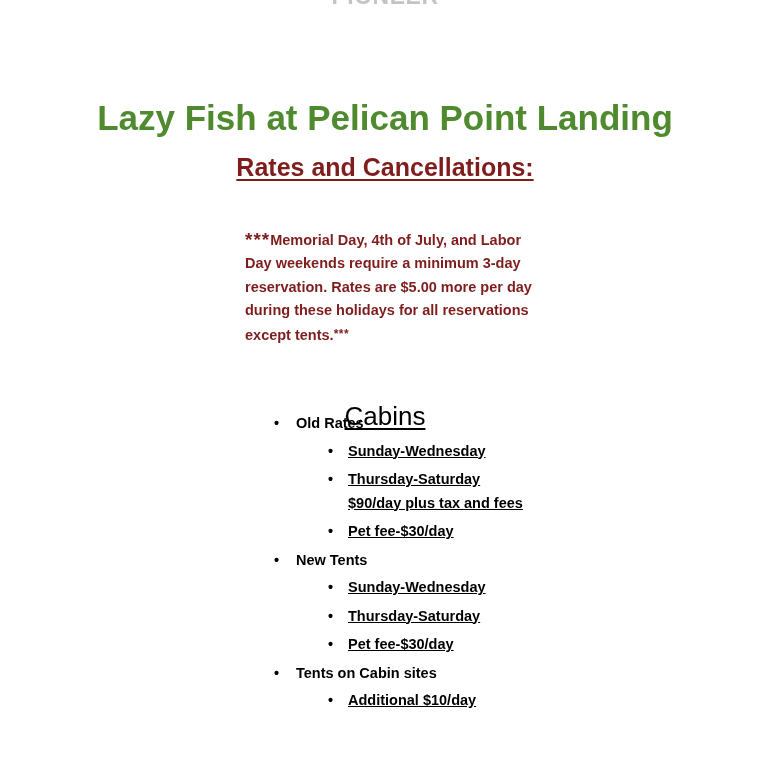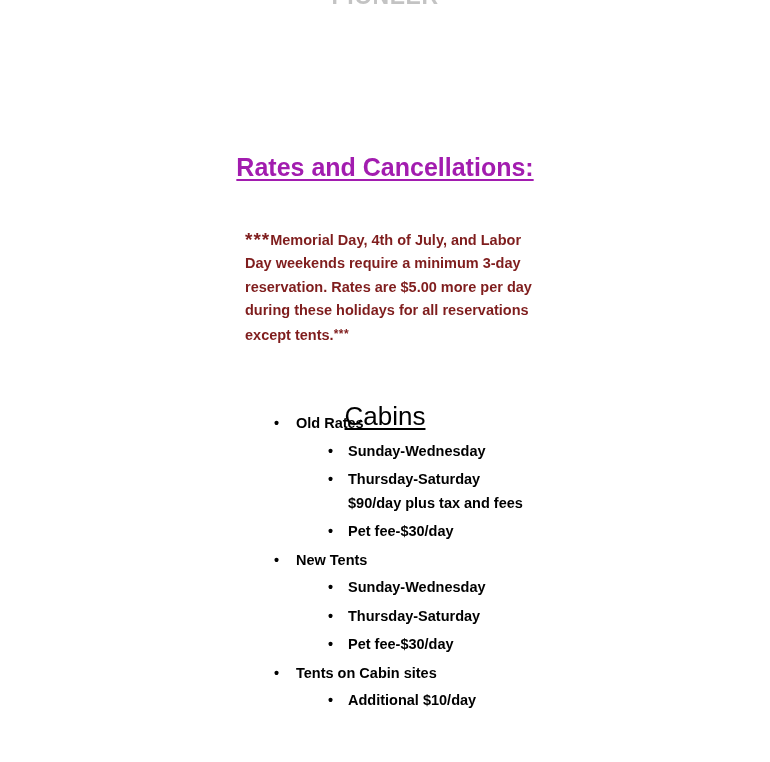--- a/index.html
+++ b/index.html
@@ -53,21 +53,21 @@
 
   .doc-subtitle {
     position: absolute;
     top: 131px;
     left: 0;
     width: 770px;
     text-align: center;
     font-size: 25px;
     line-height: 30px;
     font-weight: bold;
-    color: #a21caf;
+    color: #7f1d1d;
   }
   .doc-subtitle .u {
     text-decoration: underline;
     text-decoration-thickness: 2px;
     text-underline-offset: 3px;
   }
 
   .notice {
     position: absolute;
     top: 214px;
@@ -152,29 +152,31 @@
   ul.lvl2 > li.item2 > .bullet {
     position: absolute;
     left: 32px;
     top: 0;
     font-size: 14.5px;
     line-height: 23.5px;
     color: #000000;
   }
   .sub-line {
     display: block;
+    text-decoration: underline;
   }
 </style>
 </head>
 <body>
 
 <div class="page">
 
   <div class="clipped-top">PIONEER</div>
 
+  <h1 class="doc-title">Lazy Fish at Pelican Point Landing</h1>
 
   <h2 class="doc-subtitle">
     <span class="u">Rates and Cancellations:</span>
   </h2>
 
   <p class="notice">
     <span class="stars-lead">***</span><span>Memorial Day, 4th of July, and Labor Day weekends require a minimum 3-day reservation. Rates are $5.00 more per day during these holidays for all reservations except tents.</span><span class="stars-trail">***</span>
   </p>
 
   <h3 class="section-heading">

